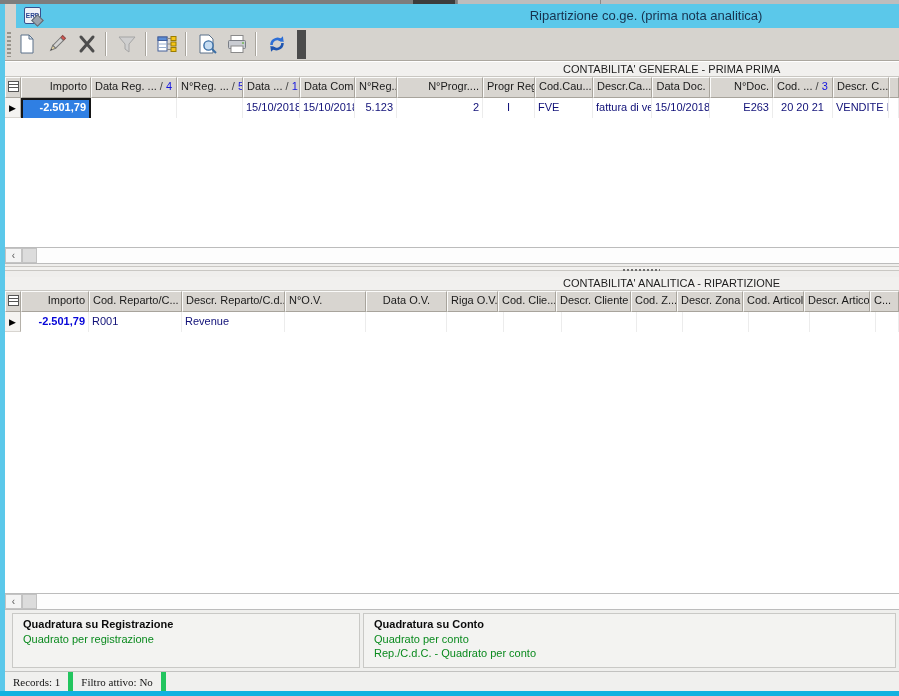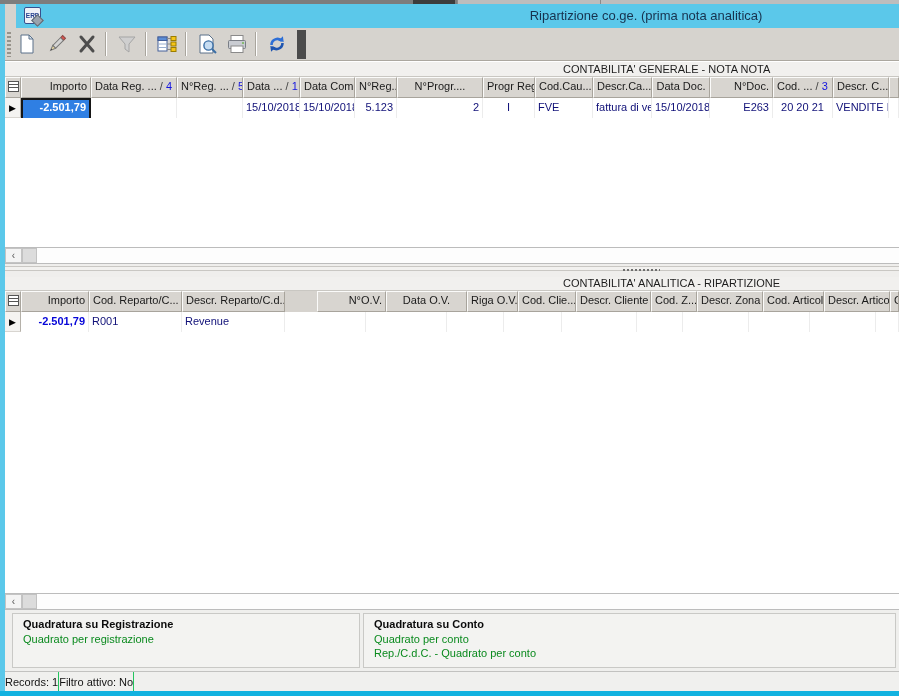--- a/index.html
+++ b/index.html
@@ -55,21 +55,21 @@
             background-image:radial-gradient(circle,#6e6e6e 0.8px,transparent 1.1px);background-size:4px 4px;}
   
   .footer{position:absolute;top:610px;left:5px;width:894px;height:61px;background:#efefed;}
   .fbox{position:absolute;top:3px;height:55px;background:#f3f3f1;border:1px solid #c9c9c6;
         box-sizing:border-box;padding:4px 0 0 10px;}
   .fbox .ftitle{font-size:11px;font-weight:bold;color:#0c0c0c;margin-bottom:3px;}
   .fbox .fline{font-size:11px;color:#0a8a1e;line-height:13.5px;}
   
   .statusbar{position:absolute;top:671px;left:5px;width:894px;height:20px;background:#f0f0ee;
              border-top:1px solid #c2c2c0;display:flex;align-items:stretch;box-sizing:border-box;font-size:11px;color:#141414;}
-  .sbpanel{display:flex;align-items:center;padding:0 0;border-right:1px solid #22c55e;white-space:nowrap;}
+  .sbpanel{display:flex;align-items:center;padding:0 8px;border-right:5px solid #22c55e;white-space:nowrap;font-family:Liberation Serif, serif;}
 </style>
 </head>
 <body>
 
 <div class="window">
 
   <div class="top-sliver">
     <div class="sliver-dark"></div>
     <div class="sliver-light"></div>
     <div class="sliver-tick"></div>
@@ -148,35 +148,35 @@
         <path d="M5.5 12a6 6 0 0 1 10.5-4" stroke="#2e6fd6" stroke-width="2.6" fill="none"></path>
         <polygon points="16.9,3.2 17.7,9 12.3,7.8" fill="#2e6fd6"></polygon>
         <path d="M16.5 10a6 6 0 0 1 -10.5 4" stroke="#1f55b0" stroke-width="2.6" fill="none"></path>
         <polygon points="5.1,18.8 4.3,13 9.7,14.2" fill="#1f55b0"></polygon>
       </svg>
     </div>
     <div class="darkbar"></div>
   </div>
 
   <div class="band" style="top:61px;height:16px;">
-    <span>CONTABILITA' GENERALE - NOTA NOTA</span>
+    <span>CONTABILITA' GENERALE - PRIMA PRIMA</span>
   </div>
   <div class="headrow" style="top:77px;height:21px;" id="g1-head">
       <div class="hcell" style="width: 16px; padding: 3px 0px 0px 2px;"><svg width="11" height="11" viewBox="0 0 11 11">
           <rect x="0.5" y="0.5" width="10" height="10" fill="#fff" stroke="#555"></rect>
           <line x1="1" y1="3.5" x2="10" y2="3.5" stroke="#555"></line>
           <line x1="1" y1="6.5" x2="10" y2="6.5" stroke="#555"></line>
         </svg></div>
       <div class="hcell" style="width: 70px; text-align: right;"><span>Importo</span></div>
       <div class="hcell" style="width: 86px; text-align: left;"><span>Data Reg. ...</span><span class="sortsep"> / </span><span class="sortnum">4</span></div>
       <div class="hcell" style="width: 66px; text-align: center;"><span>N°Reg. ...</span><span class="sortsep"> / </span><span class="sortnum">5</span></div>
       <div class="hcell" style="width: 57px; text-align: left;"><span>Data ...</span><span class="sortsep"> / </span><span class="sortnum">1</span></div>
       <div class="hcell" style="width: 55px; text-align: left;"><span>Data Comp.</span></div>
       <div class="hcell" style="width: 42px; text-align: left;"><span>N°Reg...</span></div>
-      <div class="hcell" style="width: 86px; text-align: center;"><span>N°Progr....</span></div>
+      <div class="hcell" style="width: 86px; text-align: right;"><span>N°Progr....</span></div>
       <div class="hcell" style="width: 52px; text-align: center;"><span>Progr Reg.</span></div>
       <div class="hcell" style="width: 58px; text-align: left;"><span>Cod.Cau...</span></div>
       <div class="hcell" style="width: 59px; text-align: left;"><span>Descr.Ca...</span></div>
       <div class="hcell" style="width: 58px; text-align: center;"><span>Data Doc.</span></div>
       <div class="hcell" style="width: 63px; text-align: right;"><span>N°Doc.</span></div>
       <div class="hcell" style="width: 60px; text-align: left;"><span>Cod. ...</span><span class="sortsep"> / </span><span class="sortnum">3</span></div>
       <div class="hcell" style="width: 56px; text-align: left;"><span>Descr. C...</span></div>
       <div class="hcell" style="flex: 1 1 0%;"></div>
     </div>
   <div class="datarow" style="top:98px;height:20px;" id="g1-row">
@@ -212,21 +212,21 @@
   </div>
   <div class="headrow" style="top:291px;height:21px;" id="g2-head">
       <div class="hcell" style="width: 16px; padding: 3px 0px 0px 2px;"><svg width="11" height="11" viewBox="0 0 11 11">
           <rect x="0.5" y="0.5" width="10" height="10" fill="#fff" stroke="#555"></rect>
           <line x1="1" y1="3.5" x2="10" y2="3.5" stroke="#555"></line>
           <line x1="1" y1="6.5" x2="10" y2="6.5" stroke="#555"></line>
         </svg></div>
       <div class="hcell" style="width: 68px; text-align: right;"><span>Importo</span></div>
       <div class="hcell" style="width: 93px; text-align: left;"><span>Cod. Reparto/C...</span></div>
       <div class="hcell" style="width: 103px; text-align: left;"><span>Descr. Reparto/C.d...</span></div>
-      <div class="hcell" style="width: 69px; text-align: right; margin-left: 32px;"><span>N°O.V.</span></div>
+      <div class="hcell" style="width: 81px; "><span>N°O.V.</span></div>
       <div class="hcell" style="width: 81px; text-align: center;"><span>Data O.V.</span></div>
       <div class="hcell" style="width: 51px; text-align: right;"><span>Riga O.V.</span></div>
       <div class="hcell" style="width: 58px; text-align: left;"><span>Cod. Clie...</span></div>
       <div class="hcell" style="width: 75px; text-align: center;"><span>Descr. Cliente</span></div>
       <div class="hcell" style="width: 46px; text-align: left;"><span>Cod. Z...</span></div>
       <div class="hcell" style="width: 66px; text-align: center;"><span>Descr. Zona</span></div>
       <div class="hcell" style="width: 61px; text-align: left;"><span>Cod. Articolo</span></div>
       <div class="hcell" style="width: 66px; text-align: left;"><span>Descr. Articolo</span></div>
       <div class="hcell" style="flex: 1 1 0%; text-align: left;"><span>C...</span></div>
     </div>

